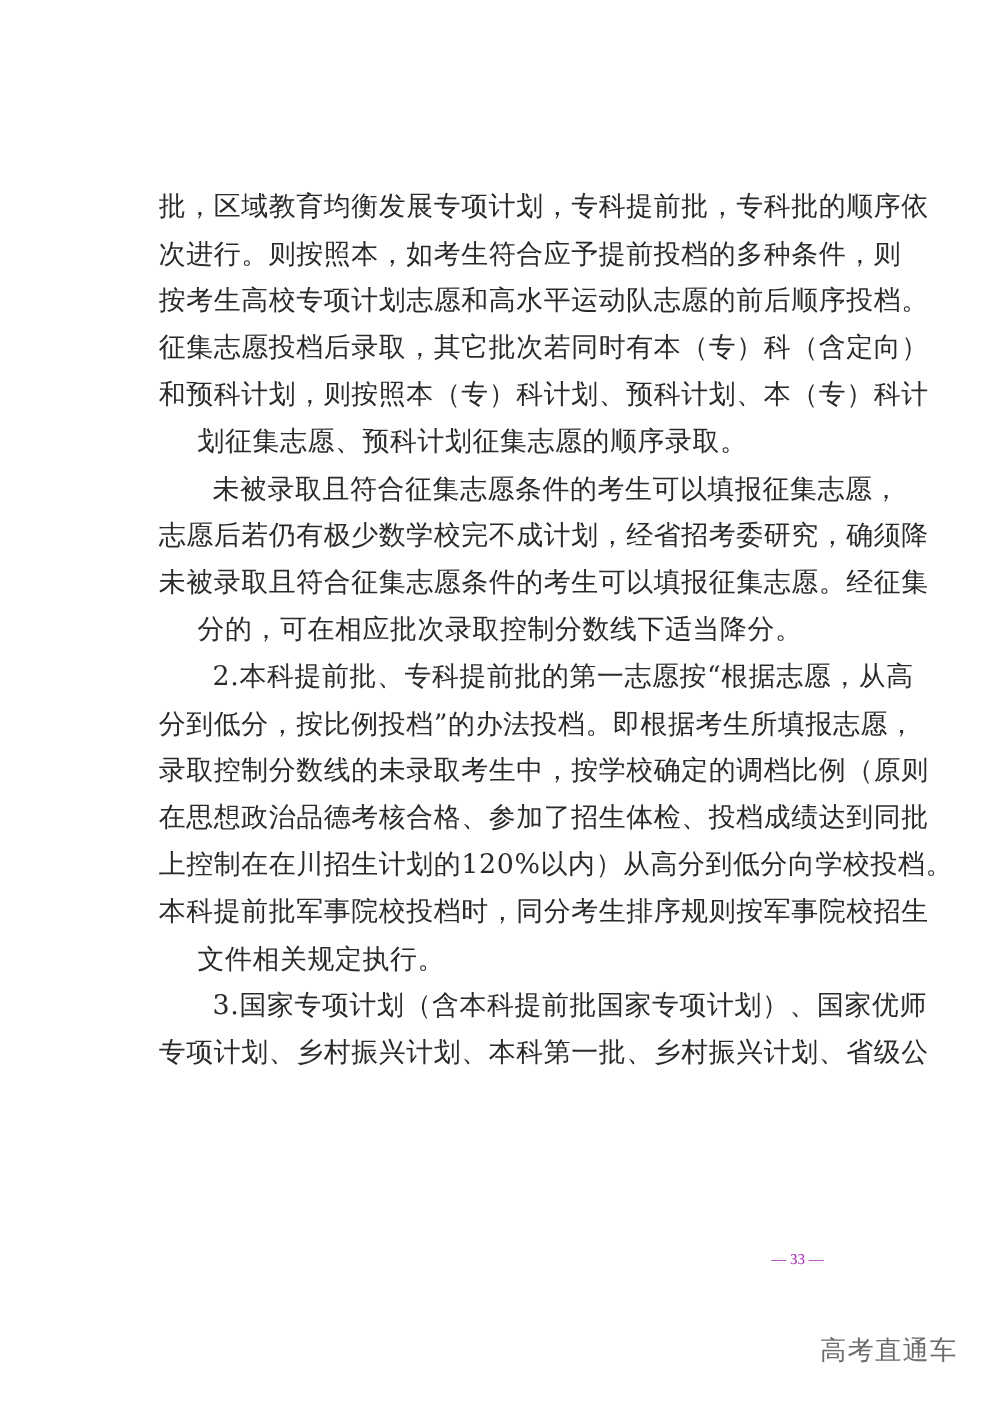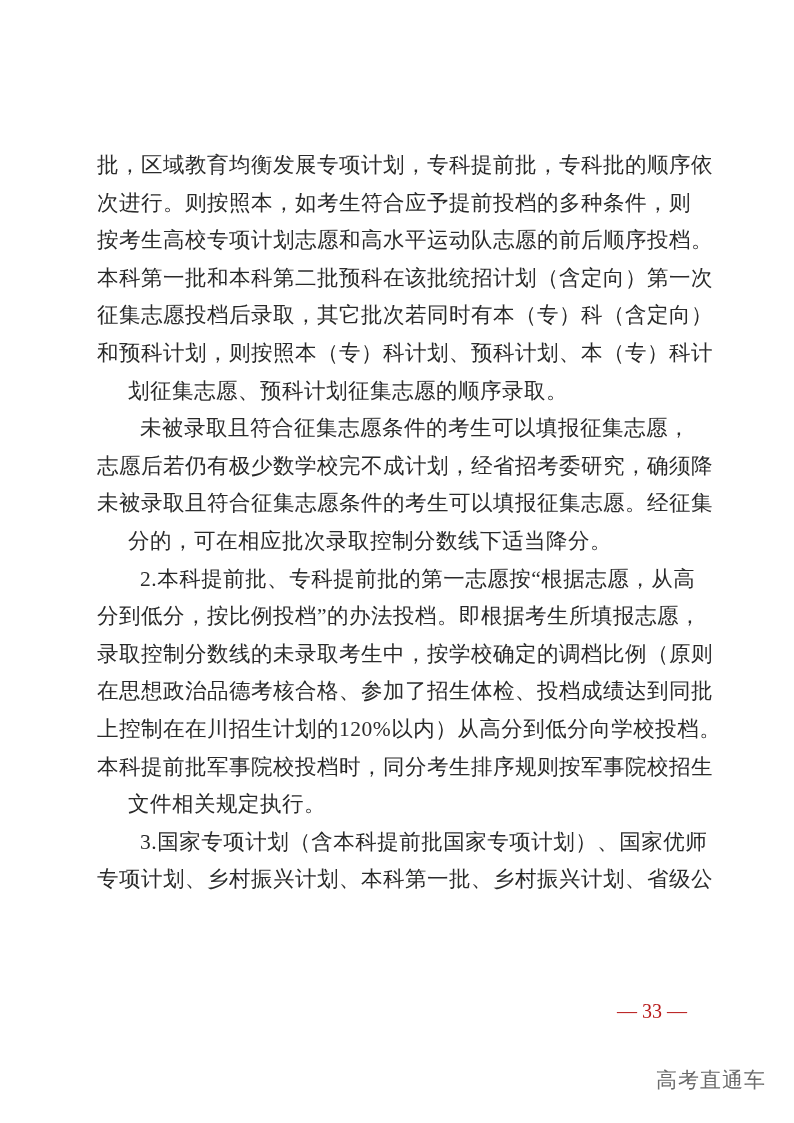--- a/index.html
+++ b/index.html
@@ -2,46 +2,45 @@
 <html><head>
 <meta charset="utf-8">
 <style>
   html, body { margin:0; padding:0; }
   body {
     width:794px; height:1123px; background:#ffffff; position:relative; overflow:hidden;
     font-family: "DejaVu Serif", "Liberation Serif", serif; color:#2a2a2a;
   }
   .page { position:absolute; left:0; top:0; width:794px; height:1123px; }
   .body-text {
-    position:absolute; left:97px; top:147px; width:570px;font-family:Liberation Serif, serif;
+    position:absolute; left:127px; top:147px; width:570px;
   }
   .line {
     height:37.6px; line-height:37.6px; font-size:21.5px; white-space:nowrap;
     text-align:justify; text-align-last:justify; letter-spacing:0.5px;
   }
   .line.last { text-align-last:left;margin-left:31px; }
   .line.indent { padding-left:43px; }
   .page-num {
-    position:absolute; left:617px; top:1000px; font-size:20px; color:#b91c1c;
+    position:absolute; left:617px; top:1000px; font-size:12px; color:#a21caf;
     font-family:"Liberation Serif", serif;
   }
   .watermark {
     position:absolute; left:656px; top:1066px; font-size:21px; color:#6b6b6b;
     font-family:Liberation Mono, monospace; letter-spacing:1px;
   }
 </style>
 </head>
 <body>
 
 <div class="page">
   <div class="body-text" id="body-text">
       <div class="line">批，区域教育均衡发展专项计划，专科提前批，专科批的顺序依</div>
       <div class="line">次进行。则按照本，如考生符合应予提前投档的多种条件，则</div>
       <div class="line">按考生高校专项计划志愿和高水平运动队志愿的前后顺序投档。</div>
-      <div class="line">本科第一批和本科第二批预科在该批统招计划（含定向）第一次</div>
       <div class="line">征集志愿投档后录取，其它批次若同时有本（专）科（含定向）</div>
       <div class="line">和预科计划，则按照本（专）科计划、预科计划、本（专）科计</div>
       <div class="line last">划征集志愿、预科计划征集志愿的顺序录取。</div>
       <div class="line indent">未被录取且符合征集志愿条件的考生可以填报征集志愿，</div>
       <div class="line">志愿后若仍有极少数学校完不成计划，经省招考委研究，确须降</div>
       <div class="line">未被录取且符合征集志愿条件的考生可以填报征集志愿。经征集</div>
       <div class="line last">分的，可在相应批次录取控制分数线下适当降分。</div>
       <div class="line indent">2.本科提前批、专科提前批的第一志愿按“根据志愿，从高</div>
       <div class="line">分到低分，按比例投档”的办法投档。即根据考生所填报志愿，</div>
       <div class="line">录取控制分数线的未录取考生中，按学校确定的调档比例（原则</div>

